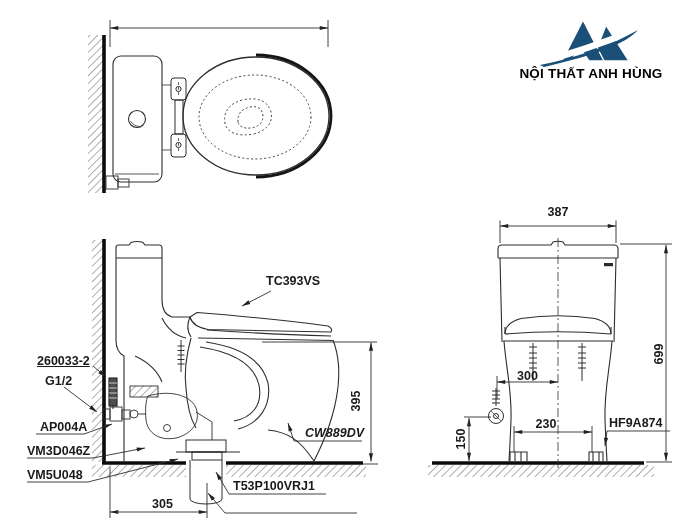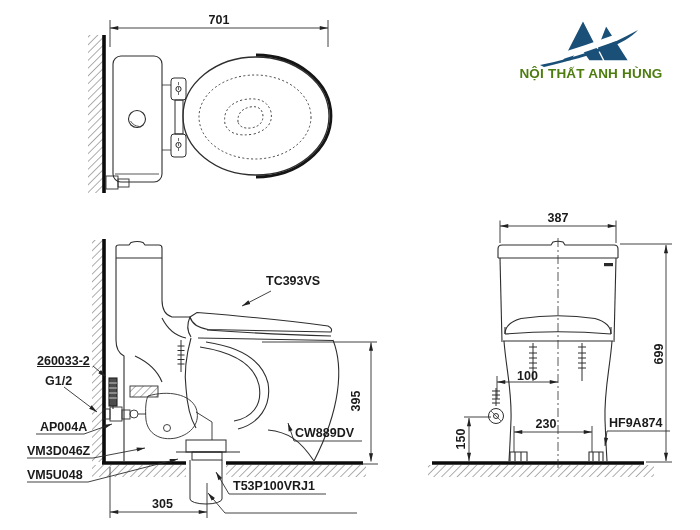--- a/index.html
+++ b/index.html
@@ -272,35 +272,34 @@
   </svg>
 
   <svg id="logo" width="180" height="60" viewBox="0 0 180 60">
     <g>
       <path stroke="#ffffff" stroke-width="1.4" d="M101,17 L124,53 L87,53 Z" fill="#1a5078"></path>
       <path stroke="#ffffff" stroke-width="1.4" d="M78,12 L99,53 L84,53 L75,40 L66,53 L57,53 Z" fill="#1a5078"></path>
       <path d="M36,54 Q80,42 131,22" stroke="#ffffff" stroke-width="6.5" fill="none"></path>
       <path d="M35,57 C70,50 103,39 133,22 C121,36 90,47 39,59 Z" fill="#1a5078"></path>
     </g>
   </svg>
-  <div class="logo-text" style="color:#4d7c0f">NỘI THẤT ANH HÙNG</div>
-
-  <div class="lbl ctr" style="left:110px;top:13px;width:218px;">701</div>
+  <div class="logo-text" style="color:#000000">NỘI THẤT ANH HÙNG</div>
+
 
   <div class="lbl" style="left:266px;top:274px;">TC393VS</div>
   <div class="lbl" style="left:37px;top:354px;text-decoration:underline;">260033-2</div>
   <div class="lbl" style="left:37px;top:374px;margin-left:8px;">G1/2</div>
   <div class="lbl" style="left:40px;top:420px;text-align:center;">AP004A</div>
   <div class="lbl" style="left:27px;top:444px;">VM3D046Z</div>
   <div class="lbl" style="left:27px;top:468px;">VM5U048</div>
-  <div class="lbl" style="left:295px;top:426px;">CW889DV</div>
+  <div class="lbl" style="left:305px;top:426px;font-style:italic;">CW889DV</div>
   <div class="lbl" style="left:233px;top:479px;">T53P100VRJ1</div>
   <div class="lbl ctr" style="left:110px;top:497px;width:105px;">305</div>
   <div class="lbl ctr rot" style="left:336px;top:394px;width:40px;">395</div>
 
-  <div class="lbl ctr" style="left:500px;top:211px;width:116px;">387</div>
+  <div class="lbl ctr" style="left:500px;top:205px;width:116px;">387</div>
   <div class="lbl ctr rot" style="left:639px;top:347px;width:40px;">699</div>
-  <div class="lbl ctr" style="left:497px;top:369px;width:61px;">100</div>
+  <div class="lbl ctr" style="left:497px;top:369px;width:61px;">300</div>
   <div class="lbl ctr" style="left:528px;top:417px;width:36px;">230</div>
   <div class="lbl ctr rot" style="left:441px;top:432px;width:40px;">150</div>
   <div class="lbl" style="left:609px;top:416px;">HF9A874</div>
 
 </div>
 
 </body></html>

